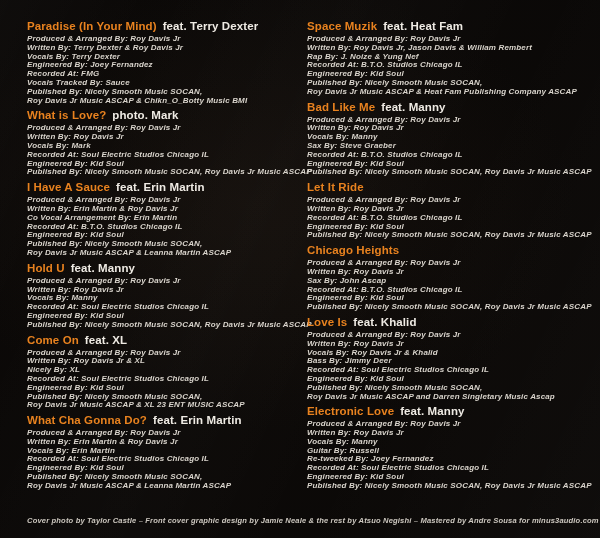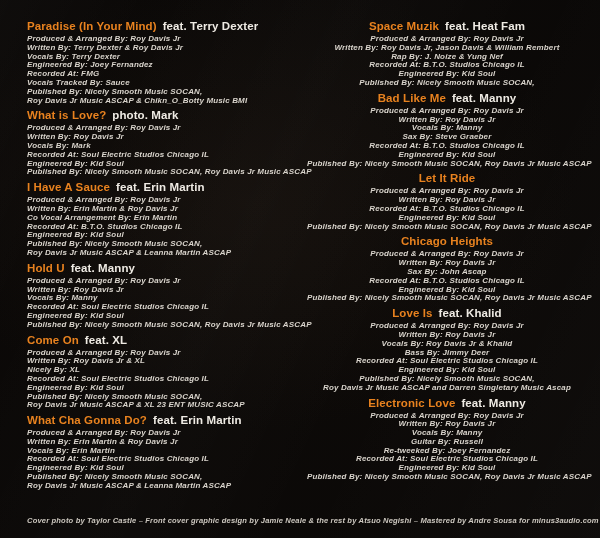--- a/index.html
+++ b/index.html
@@ -20,21 +20,21 @@
     background:
       linear-gradient(115deg, rgba(255,255,255,0.02) 0%, rgba(0,0,0,0) 18%, rgba(255,255,255,0.015) 42%, rgba(0,0,0,0) 63%, rgba(255,255,255,0.02) 100%);
     pointer-events: none;
   }
   .columns {
     position: absolute;
     top: 20px; left: 27px; right: 10px;
     display: flex;
   }
   .col { width: 280px; flex: 0 0 280px; }
-  .col + .col { margin-left: 0px; text-align: center; }
+  .col + .col { margin-left: 0px; }
 
   .track { margin: 0 0 4px 0; }
   .track-heading {
     margin: 0 0 2.5px 0;
     font-size: 11.5px;
     line-height: 12.5px;
     font-weight: bold;
     letter-spacing: 0.1px;
   }
   .track-title { color: #e8821f; }
@@ -163,20 +163,21 @@
     <h2 class="track-heading">
       <span class="track-title">Space Muzik</span><span class="track-feat">feat. Heat Fam</span>
     </h2>
     <div class="credits">
             <div class="credit-line">Produced &amp; Arranged By: Roy Davis Jr</div>
             <div class="credit-line">Written By: Roy Davis Jr, Jason Davis &amp; William Rembert</div>
             <div class="credit-line">Rap By: J. Noize &amp; Yung Nef</div>
             <div class="credit-line">Recorded At: B.T.O. Studios Chicago IL</div>
             <div class="credit-line">Engineered By: Kid Soul</div>
             <div class="credit-line">Published By: Nicely Smooth Music SOCAN,</div>
+            <div class="credit-line">Roy Davis Jr Music ASCAP &amp; Heat Fam Publishing Company ASCAP</div>
           </div>
   </section>
 
   <section class="track">
     <h2 class="track-heading">
       <span class="track-title">Bad Like Me</span><span class="track-feat">feat. Manny</span>
     </h2>
     <div class="credits">
             <div class="credit-line">Produced &amp; Arranged By: Roy Davis Jr</div>
             <div class="credit-line">Written By: Roy Davis Jr</div>

